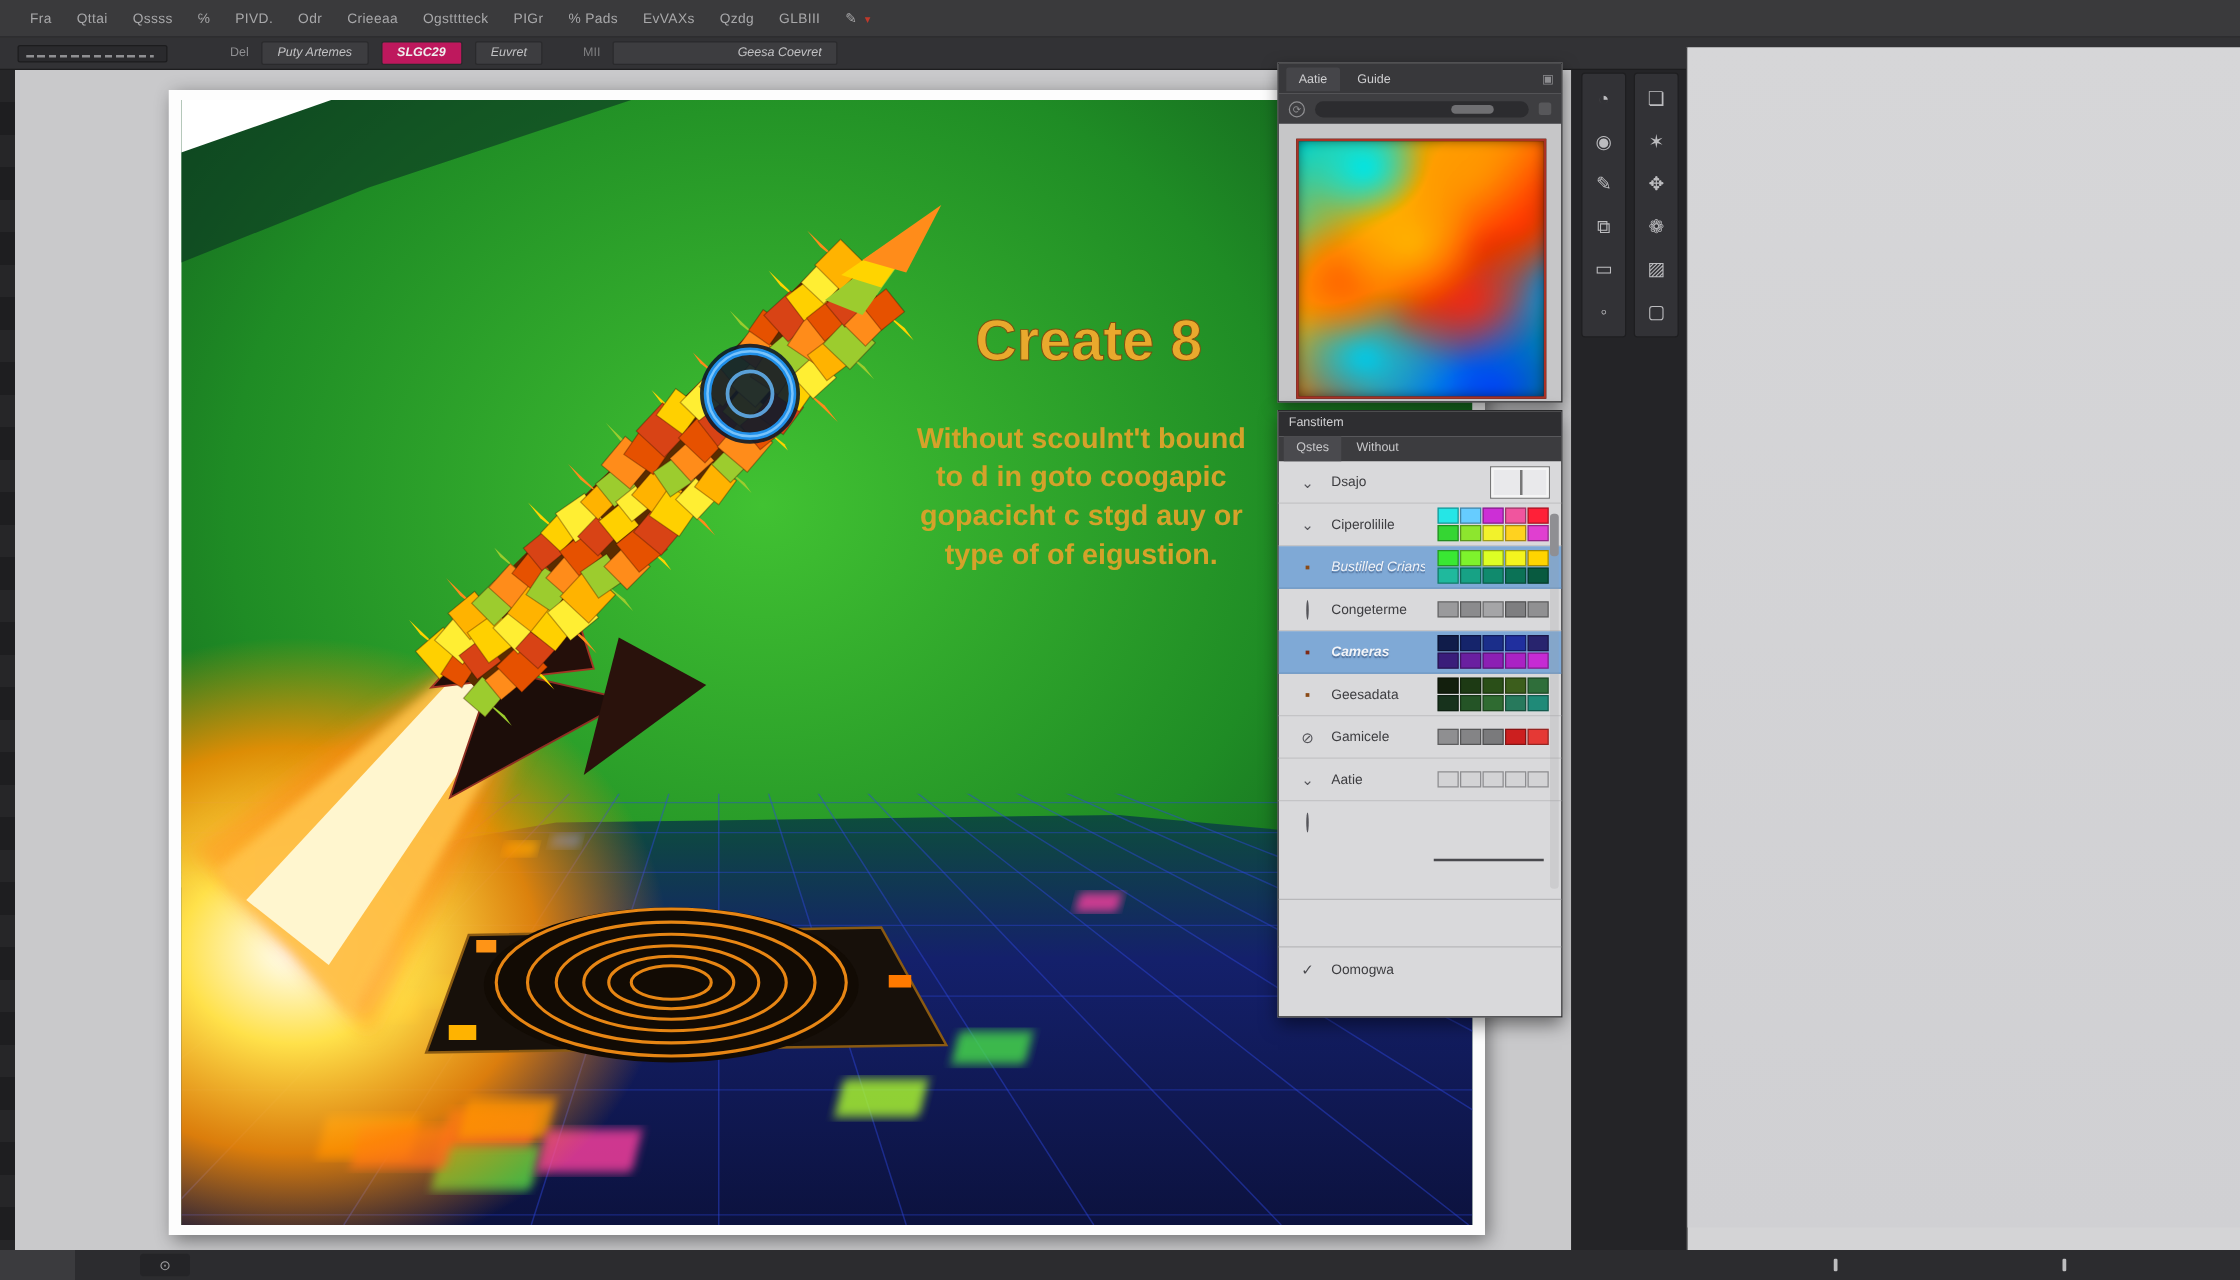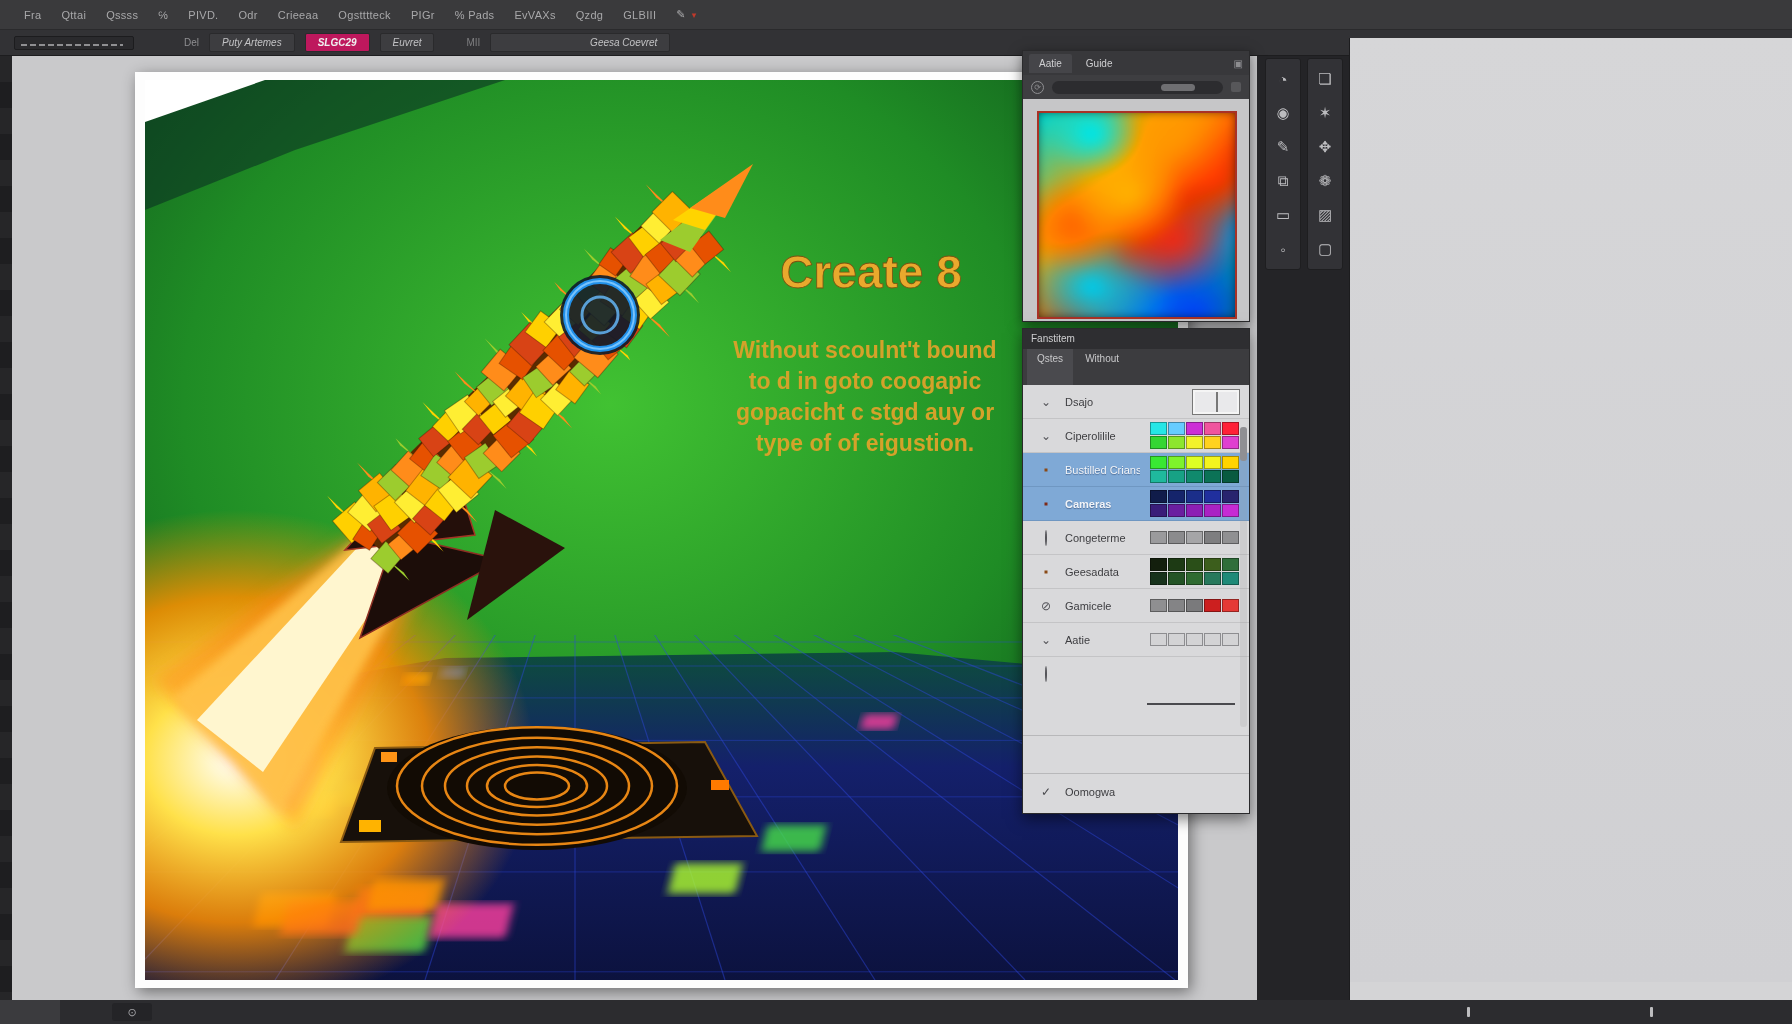--- a/index.html
+++ b/index.html
@@ -55,27 +55,27 @@
       radial-gradient(75px 70px at 18% 55%, #ff6a00 0%, transparent 72%),
       radial-gradient(95px 75px at 68% 62%, #d03020 0%, transparent 72%),
       radial-gradient(110px 85px at 28% 84%, #17c9e6 0%, transparent 75%),
       radial-gradient(130px 95px at 78% 96%, #0a3fd4 0%, transparent 78%),
       linear-gradient(135deg,#0fd0d8 0%,#ff9d00 38%,#c83a00 58%,#0e8fd0 78%,#16a22e 100%);
     filter:blur(6px) saturate(1.25); }
 
   .sw-panel { left:1022px; top:328px; width:228px; height:486px; background:#d9d9db;
               box-shadow:0 5px 14px rgba(0,0,0,.5); border:1px solid #2a2a2c; }
   .sw-title { height:20px; background:#2e2e31; color:#cfcfd1; font-size:10px; line-height:20px; padding-left:8px; }
-  .sw-tabs { height:36px; background:#3c3c3f; display:flex; gap:2px; padding-left:4px; }
+  .sw-tabs { height:20px; background:#3c3c3f; display:flex; gap:2px; padding-left:4px; }
   .sw-tab { color:#c8c8ca; font-size:10px; padding:4px 10px; }
   .sw-tab.active { background:#4a4a4e; }
   .sw-body { position:relative; height:446px; }
   .sw-row { display:flex; align-items:center; height:34px; padding:0 10px 0 14px; gap:10px;
             border-bottom:1px solid #c4c4c6; }
-  .sw-row.selected { background:#7fa9d6; border-bottom-color:#6f97c2; }
+  .sw-row.selected { background:#7fa9d6; border-bottom-color:#6f97c2;font-style:italic; }
   .sw-ico { width:18px; text-align:center; font-size:12px; color:#55555a; flex:none; }
   .sw-row.selected .sw-ico { color:#3b2d12; }
   .dot-orange { width:12px; height:12px; border-radius:50%; background:radial-gradient(circle at 35% 35%, #ffb25e, #f26a1b 70%); box-shadow:0 0 0 1.5px #8a4a16; }
   .dot-red { width:12px; height:12px; border-radius:50%; background:radial-gradient(circle at 35% 35%, #ff8a6e, #d6391f 70%); box-shadow:0 0 0 1.5px #7e2a16; }
   .circ { width:13px; height:13px; border:1.8px solid #55555a; border-radius:50%; }
   .circ.big { width:17px; height:17px; }
   .sw-label { font-size:11px; color:#3d3d40; flex:1; white-space:nowrap; overflow:hidden; }
   .sw-row.selected .sw-label { color:#f2f4f8; text-shadow:0 1px 1px rgba(30,50,90,.5); }
   .sw-grid { display:flex; flex-direction:column; gap:1px; flex:none; }
   .sw-grid-row { display:flex; gap:1px; }
@@ -446,50 +446,50 @@
           </span>
           <span class="sw-grid-row">
             <span class="sw-cell" style="background: rgb(31, 185, 157);"></span>
             <span class="sw-cell" style="background: rgb(23, 162, 133);"></span>
             <span class="sw-cell" style="background: rgb(16, 138, 109);"></span>
             <span class="sw-cell" style="background: rgb(11, 114, 86);"></span>
             <span class="sw-cell" style="background: rgb(8, 90, 64);"></span>
           </span>
         </span>
     </div>
+    <div class="sw-row">
+      <span class="sw-ico"><span class="circ"></span></span>
+      <span class="sw-label">Congeterme</span>
+      <span class="sw-grid">
+          <span class="sw-grid-row">
+            <span class="sw-cell" style="background: rgb(154, 154, 156);"></span>
+            <span class="sw-cell" style="background: rgb(139, 139, 141);"></span>
+            <span class="sw-cell" style="background: rgb(165, 165, 167);"></span>
+            <span class="sw-cell" style="background: rgb(126, 126, 128);"></span>
+            <span class="sw-cell" style="background: rgb(144, 144, 146);"></span>
+          </span>
+        </span>
+    </div>
     <div class="sw-row selected">
       <span class="sw-ico"><span class="dot-red"></span></span>
       <span class="sw-label" style="font-weight:bold">Cameras</span>
       <span class="sw-grid">
           <span class="sw-grid-row">
             <span class="sw-cell" style="background: rgb(16, 28, 74);"></span>
             <span class="sw-cell" style="background: rgb(21, 36, 107);"></span>
             <span class="sw-cell" style="background: rgb(27, 46, 138);"></span>
             <span class="sw-cell" style="background: rgb(32, 47, 158);"></span>
             <span class="sw-cell" style="background: rgb(40, 36, 110);"></span>
           </span>
           <span class="sw-grid-row">
             <span class="sw-cell" style="background: rgb(58, 29, 122);"></span>
             <span class="sw-cell" style="background: rgb(106, 31, 160);"></span>
             <span class="sw-cell" style="background: rgb(140, 31, 180);"></span>
             <span class="sw-cell" style="background: rgb(170, 34, 196);"></span>
             <span class="sw-cell" style="background: rgb(198, 43, 212);"></span>
-          </span>
-        </span>
-    </div>
-    <div class="sw-row">
-      <span class="sw-ico"><span class="circ"></span></span>
-      <span class="sw-label">Congeterme</span>
-      <span class="sw-grid">
-          <span class="sw-grid-row">
-            <span class="sw-cell" style="background: rgb(154, 154, 156);"></span>
-            <span class="sw-cell" style="background: rgb(139, 139, 141);"></span>
-            <span class="sw-cell" style="background: rgb(165, 165, 167);"></span>
-            <span class="sw-cell" style="background: rgb(126, 126, 128);"></span>
-            <span class="sw-cell" style="background: rgb(144, 144, 146);"></span>
           </span>
         </span>
     </div>
     <div class="sw-row">
       <span class="sw-ico"><span class="dot-orange"></span></span>
       <span class="sw-label">Geesadata</span>
       <span class="sw-grid">
           <span class="sw-grid-row">
             <span class="sw-cell" style="background: rgb(19, 31, 13);"></span>
             <span class="sw-cell" style="background: rgb(29, 58, 20);"></span>

